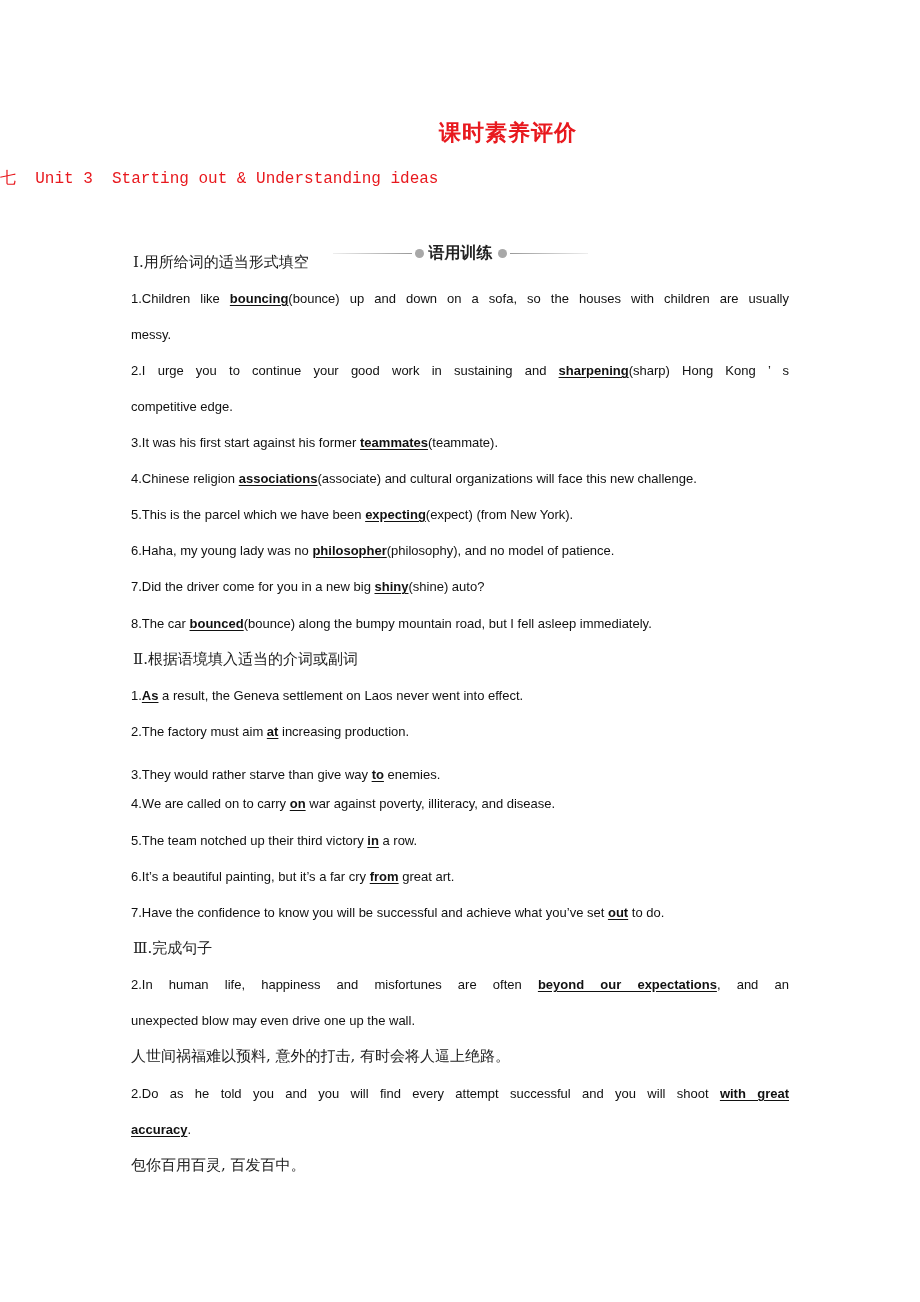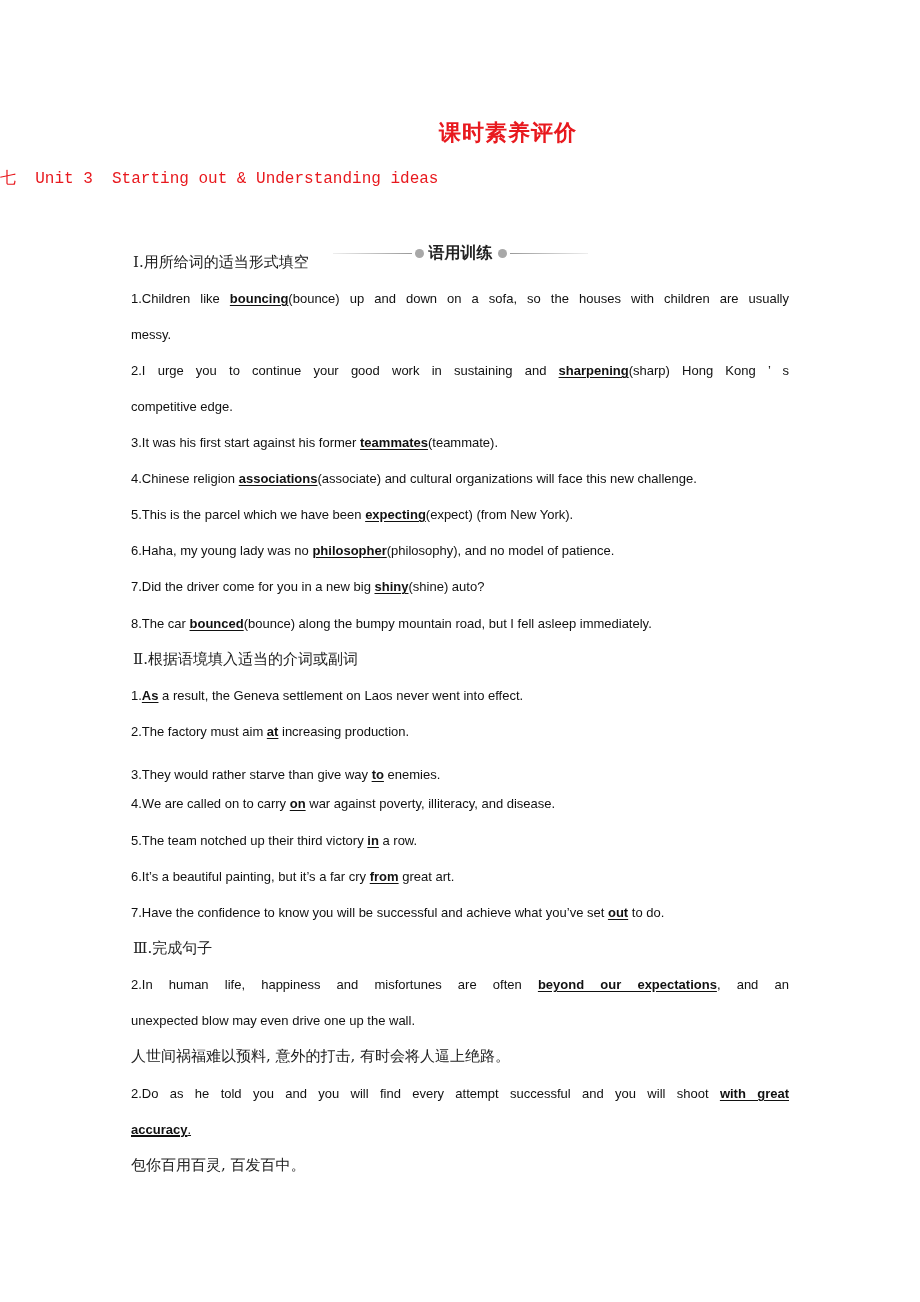--- a/index.html
+++ b/index.html
@@ -163,16 +163,16 @@
 
   <div class="line-text" style="top:903px;"><span>7.Have the confidence to know you will be successful and achieve what you’ve set </span><span class="ans">out</span><span> to do.</span></div>
 
   <div class="section-head" style="top:939px;">Ⅲ.完成句子</div>
 
   <div class="line-text justify" style="top:975px;"><span>2.In human life,    happiness and misfortunes are often </span><span class="ans">beyond our expectations</span><span>,    and an</span></div>
   <div class="line-text" style="top:1011px;">unexpected blow may even drive one up the wall.</div>
   <div class="zh" style="top:1047px;">人世间祸福难以预料, 意外的打击, 有时会将人逼上绝路。</div>
 
   <div class="line-text justify" style="top:1084px;"><span>2.Do as he told you and you will find every attempt successful and you will shoot </span><span class="ans">with great</span></div>
-  <div class="line-text" style="top:1120px;text-decoration:underline;"><span class="ans">accuracy</span><span>.</span></div>
+  <div class="line-text" style="top:1120px;"><span class="ans">accuracy</span><span>.</span></div>
   <div class="zh" style="top:1156px;">包你百用百灵, 百发百中。</div>
 
 </div>
 
 </body></html>

